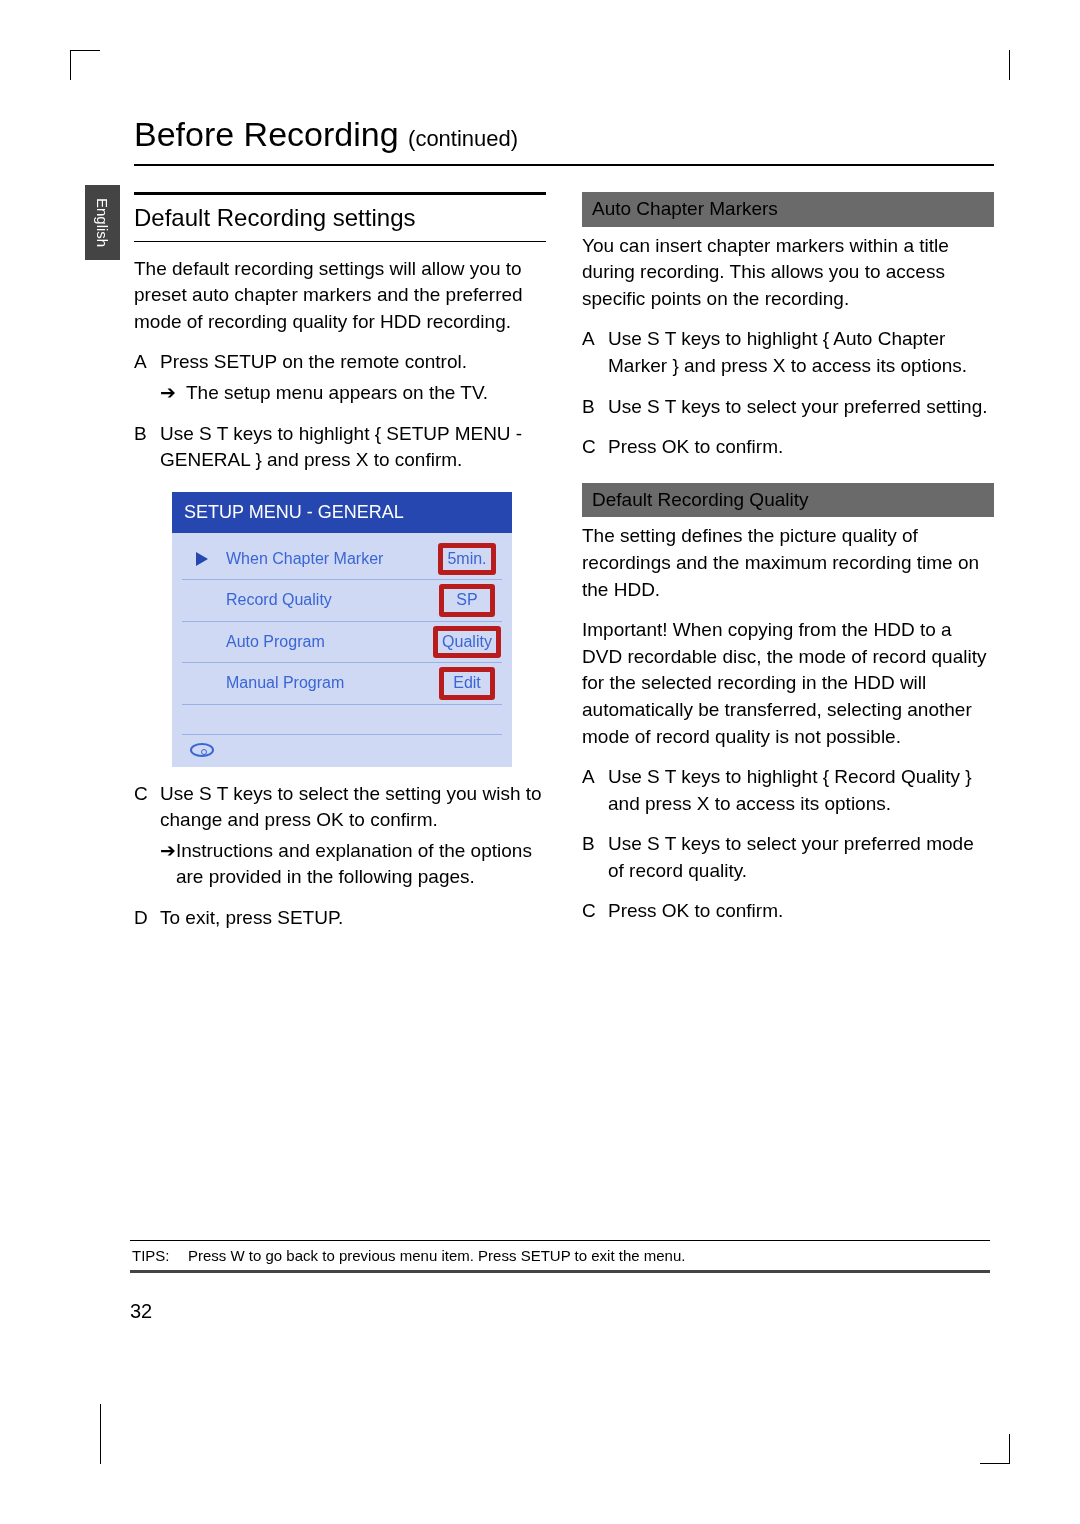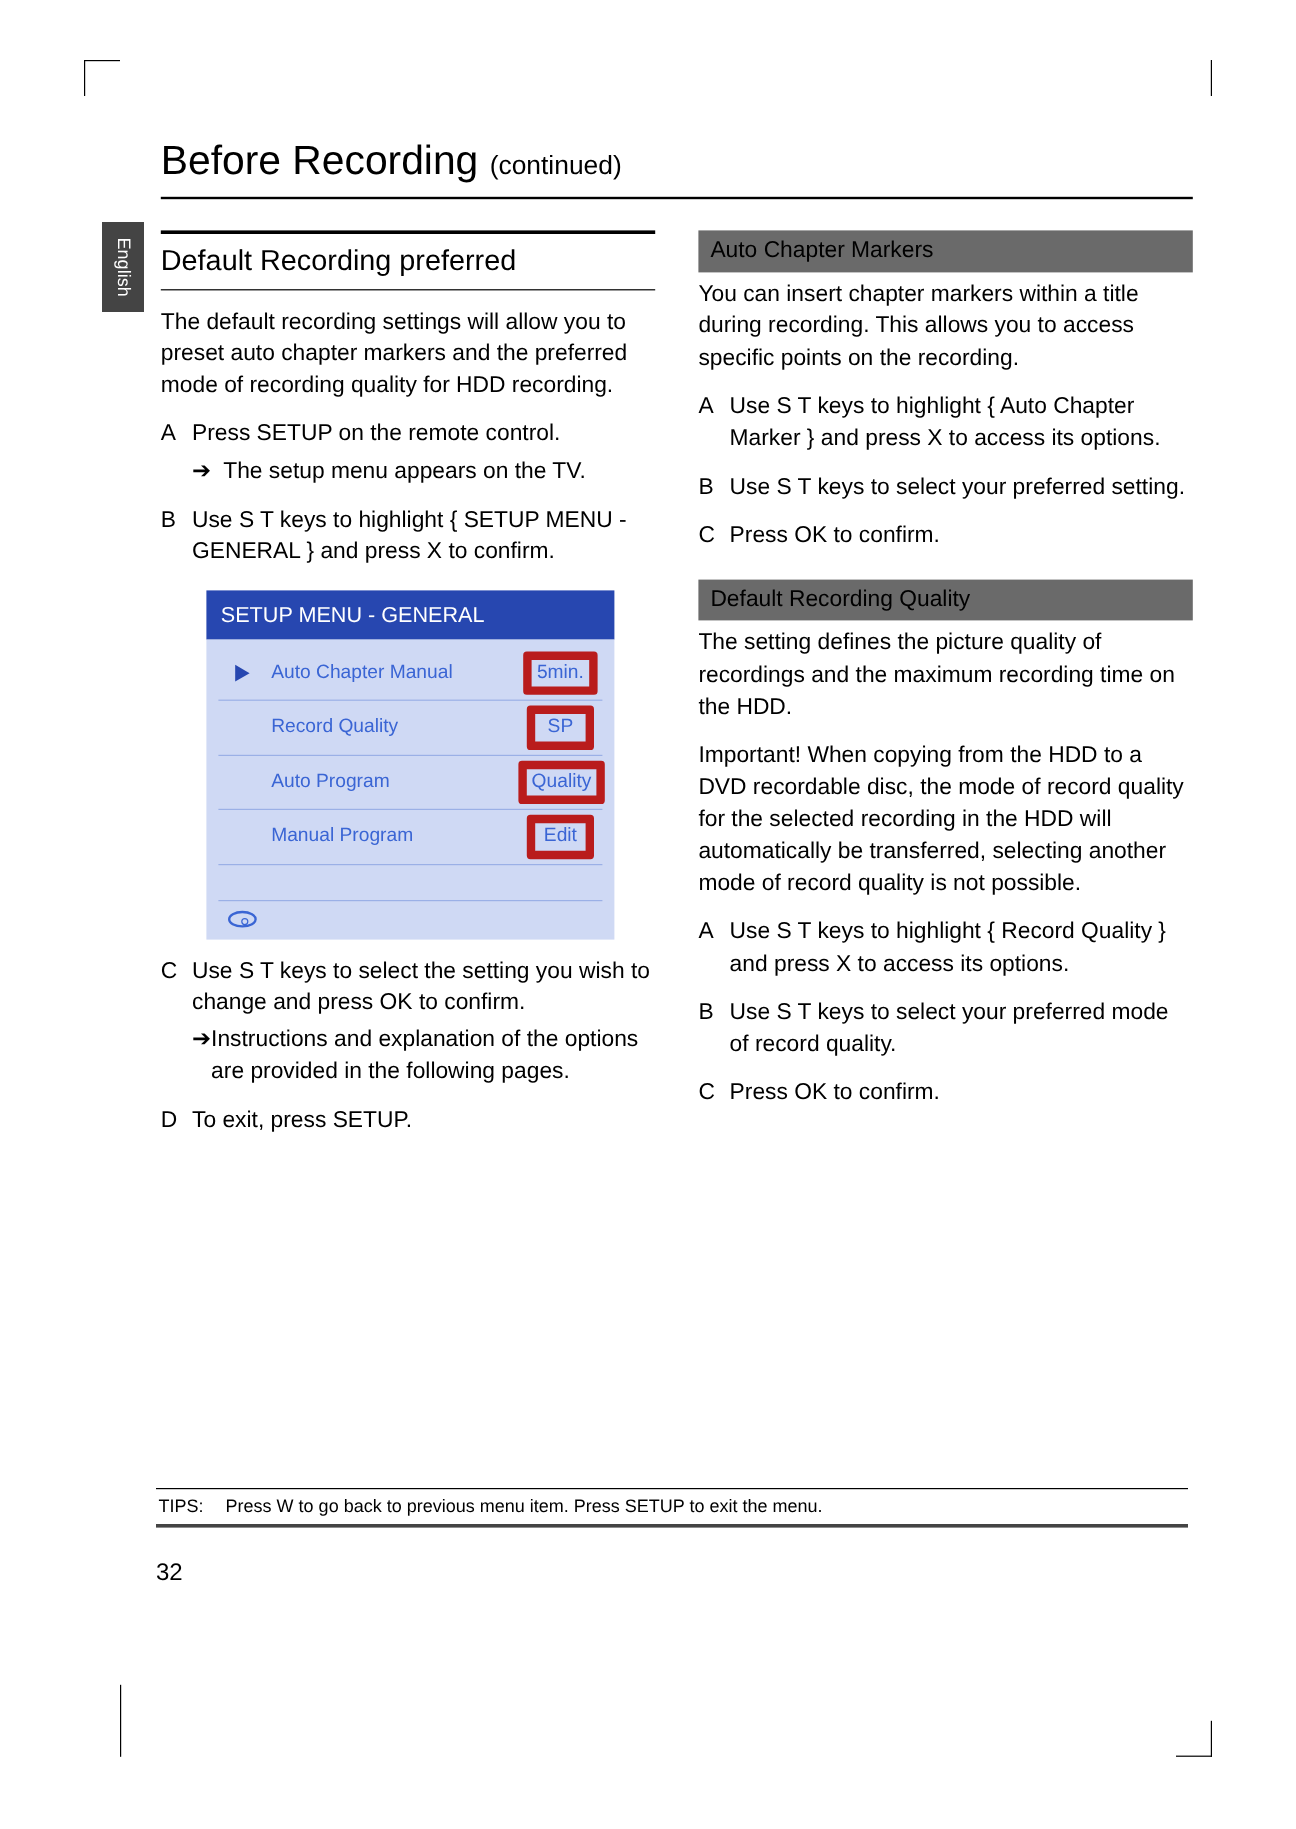--- a/index.html
+++ b/index.html
@@ -78,21 +78,21 @@
     border-bottom: 1px solid #9bb0e6;
     padding: 4px 0;
   }
   .menu-row .icon-cell { width: 40px; display:flex; justify-content:center; }
   .menu-row .label-cell { flex: 1; padding-left: 4px; }
   .menu-row .val-cell {
     width: 70px;
     text-align: center;
   }
   .menu-row .val-box {
-    border: 7px solid #b91c1c;
+    border: 5px solid #b91c1c;
     border-radius: 3px;
     padding: 0 4px;
     display: inline-block;
     min-width: 56px;
   }
   .menu-row.empty { height: 30px; }
   .play-icon {
     width: 0; height: 0;
     border-left: 12px solid #2747b0;
     border-top: 7px solid transparent;
@@ -144,21 +144,21 @@
   <div class="page-title">
     <span>Before Recording</span>
     <span class="cont">(continued)</span>
   </div>
   <div class="title-rule"></div>
 
   <div class="cols">
 
     <div class="col">
       <div class="sec-rule-thick"></div>
-      <div class="section-title">Default Recording preferred</div>
+      <div class="section-title">Default Recording settings</div>
       <div class="sec-rule-thin"></div>
 
       <div>The default recording settings will allow you to preset auto chapter markers and the preferred mode of recording quality for HDD recording.</div>
 
       <div class="step">
         <span class="num kb">A</span>
         <span class="body">
           <span>Press SETUP on the remote control.</span>
           <div class="arrow-line">
             <span class="arrow-glyph">➔</span>
@@ -172,21 +172,21 @@
         <span class="body">Use S T keys to highlight { SETUP MENU - GENERAL } and press X to confirm.</span>
       </div>
 
       <div class="menu-box">
         <div class="menu-head">SETUP MENU - GENERAL</div>
         <div class="menu-body">
           <div class="menu-row">
             <span class="icon-cell">
                 <span class="play-icon"></span>
               </span>
-            <span class="label-cell">Auto Chapter Manual</span>
+            <span class="label-cell">When Chapter Marker</span>
             <span class="val-cell"><span class="val-box">5min.</span></span>
           </div>
           <div class="menu-row">
             <span class="icon-cell"></span>
             <span class="label-cell">Record Quality</span>
             <span class="val-cell"><span class="val-box">SP</span></span>
           </div>
           <div class="menu-row">
             <span class="icon-cell"></span>
             <span class="label-cell">Auto Program</span>

